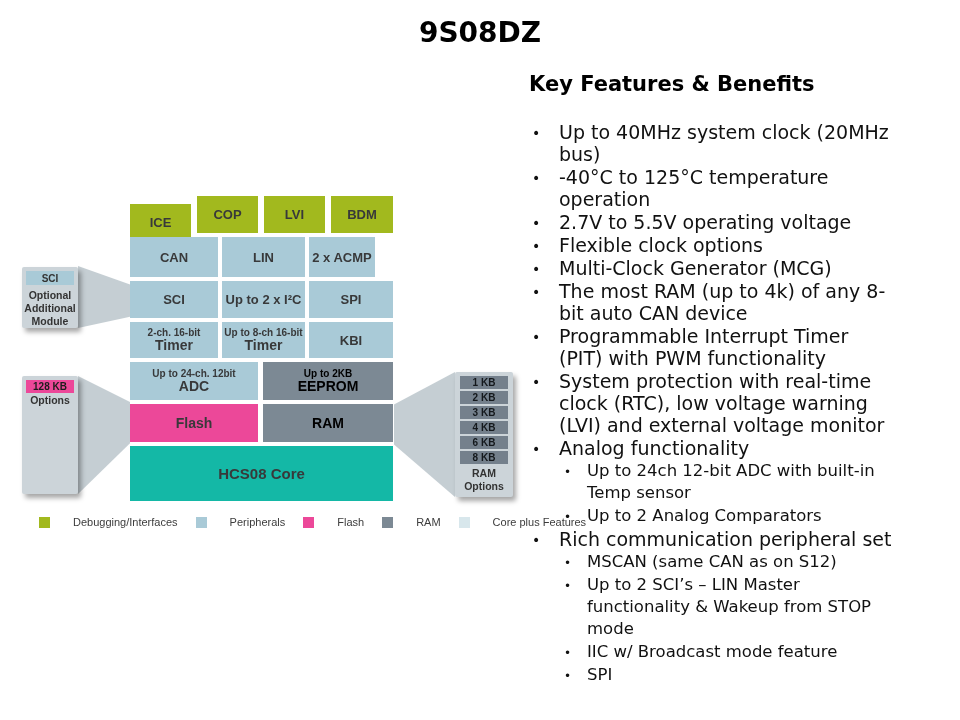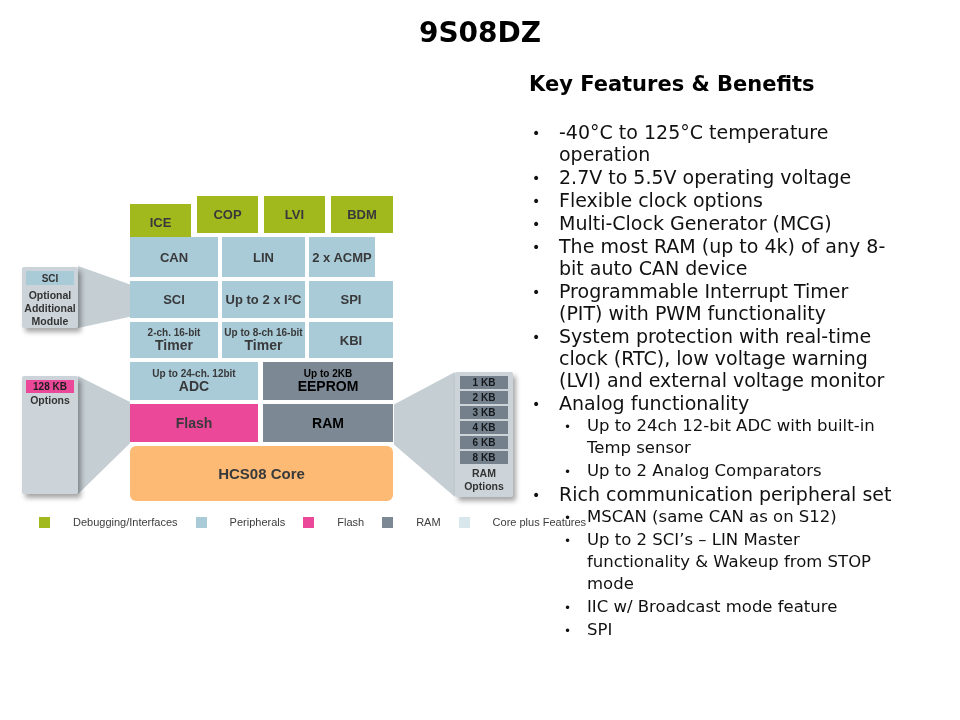--- a/index.html
+++ b/index.html
@@ -12,21 +12,21 @@
          font-family:"DejaVu Sans",sans-serif;font-weight:bold;font-size:28px;color:#000;}
 
   
   .b{position:absolute;display:flex;align-items:center;justify-content:center;
      font-size:13px;font-weight:bold;color:#38393a;text-align:center;z-index:1;}
   .b.col{flex-direction:column;line-height:1.1;}
   .b .sm{font-size:10px;font-weight:bold;}
   .b .lg{font-size:14px;font-weight:bold;}
   .g {background:#a2b91e;}
   .bl{background:#a9cad7;}
-  .pb{background:#fdba74;border-radius:6px;}
+  .pb{background:#14b8a6;}
   .pk{background:#ec4899;}
   .gy{background:#7c8994;color:#000000;}
   .core-label{font-size:15px;}
 
   
   .beam{position:absolute;background:#c5ced3;z-index:0;
         filter:drop-shadow(2px 3px 3px rgba(0,0,0,0.25));}
 
   
   .callout{position:absolute;background:#ccd4d9;z-index:2;border-radius:2px;
@@ -180,20 +180,22 @@
         <span>RAM</span>
       </div>
     <div class="li">
         <span class="sw core"></span>
         <span>Core plus Features</span>
       </div>
   </div>
 
   <div class="kf-head">Key Features &amp; Benefits</div>
   <div class="kf-list">
+    <div class="item l1">Up to 40MHz system clock (20MHz
+bus)</div>
     <div class="item l1">-40°C to 125°C temperature
 operation</div>
     <div class="item l1">2.7V to 5.5V operating voltage</div>
     <div class="item l1">Flexible clock options</div>
     <div class="item l1">Multi-Clock Generator (MCG)</div>
     <div class="item l1">The most RAM (up to 4k) of any 8-
 bit auto CAN device</div>
     <div class="item l1">Programmable Interrupt Timer
 (PIT) with PWM functionality</div>
     <div class="item l1">System protection with real-time

